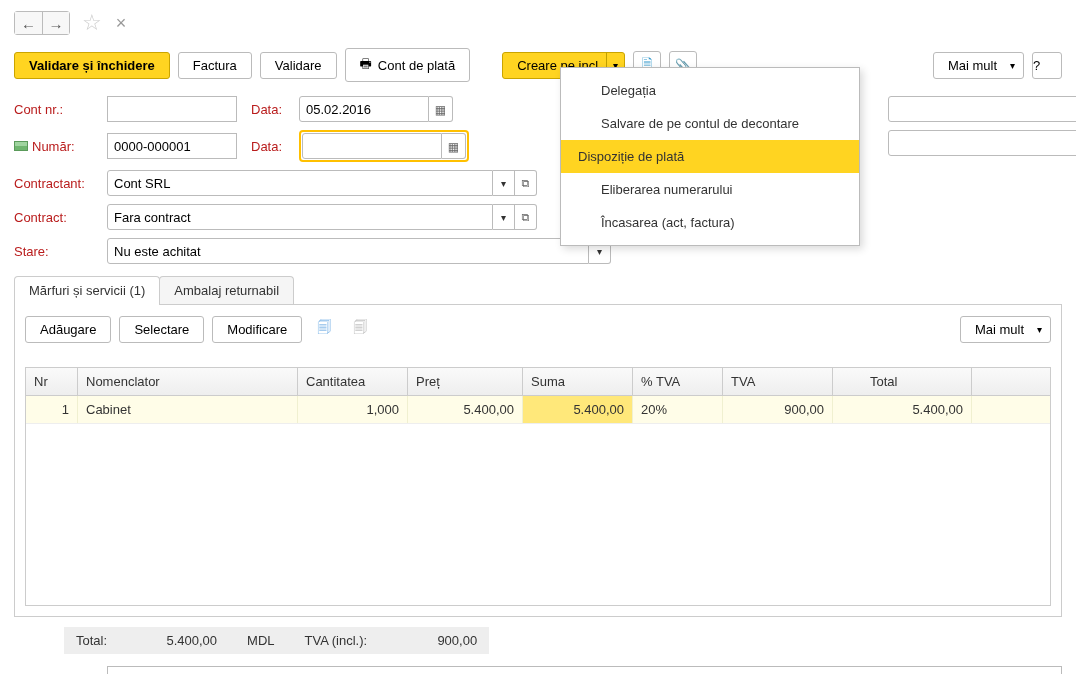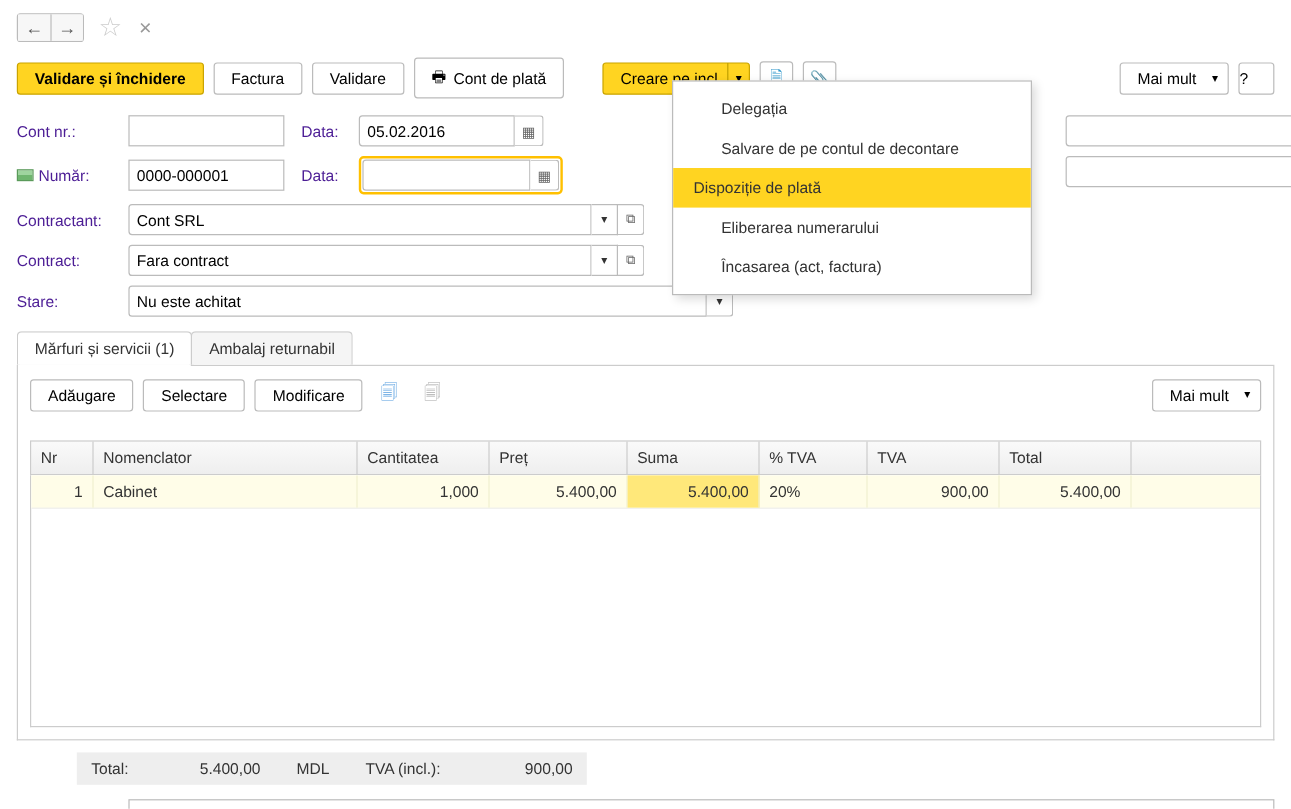--- a/index.html
+++ b/index.html
@@ -38,21 +38,21 @@
   background: #fff;
   border: 1px solid #bbb;
   box-shadow: 3px 3px 8px rgba(0,0,0,0.15);
   z-index: 100;
   padding: 6px 0;
 }
 .dropdown-menu .item { padding: 9px 14px 9px 40px; cursor: pointer; font-size: 13px; }
 .dropdown-menu .item.sel { background: #ffd421; padding-left: 17px; }
 
 .formrow { display: flex; align-items: center; margin-bottom: 8px; gap: 8px; }
-.lbl { width: 85px; font-size: 13px; color: #4c1d95; }
+.lbl { width: 85px; font-size: 13px; color: #b91c1c; }
 .lbl.icon { display: flex; align-items: center; gap: 4px; }
 .envicon { width: 14px; height: 10px; background: linear-gradient(to bottom, #9fd49f 50%, #6fb56f 50%); border: 1px solid #5a9a5a; display: inline-block; }
 .input { border: 1px solid #bbb; padding: 4px 6px; height: 26px; font-size: 13px; background: #fff; }
 .combo { display: flex; }
 .combo .input { flex: 1; border-radius: 3px 0 0 3px; }
 .combo .cbtn { width: 22px; height: 26px; border: 1px solid #bbb; border-left: none; background: #fff; display: flex; align-items: center; justify-content: center; font-size: 10px; cursor: pointer; }
 .combo .cbtn:last-child { border-radius: 0 3px 3px 0; }
 .datewrap { display: flex; }
 .datewrap .input { width: 130px; border-radius: 3px 0 0 3px; }
 .datewrap .calbtn { width: 24px; height: 26px; border: 1px solid #bbb; border-left: none; background: #fff; display: flex; align-items: center; justify-content: center; cursor: pointer; border-radius: 0 3px 3px 0; }
@@ -81,21 +81,21 @@
 .gcell.sel { background: #ffe87a; }
 .r { text-align: right; }
 
 .c-nr { width: 52px; }
 .c-nom { width: 220px; }
 .c-qty { width: 110px; }
 .c-pret { width: 115px; }
 .c-suma { width: 110px; }
 .c-tva { width: 90px; }
 .c-tvav { width: 110px; }
-.c-total { width: 110px; }
+.c-total { width: 110px; margin-left: 29px; }
 .c-x { flex: 1; }
 
 .totals { background: #eee; display: inline-flex; padding: 6px 12px; margin: 10px 12px 12px 50px; gap: 30px; align-items: center; font-size: 13px; }
 .totals .v { display: inline-block; min-width: 80px; text-align: right; }
 
 .commentrow { display: flex; align-items: center; gap: 8px; }
 .commentrow .input { flex: 1; }
 
 .printer-icon::before { content: "🖶"; font-size: 13px; }
 .doc-icon::before { content: "🗎"; font-size: 13px; color: #39c; }

